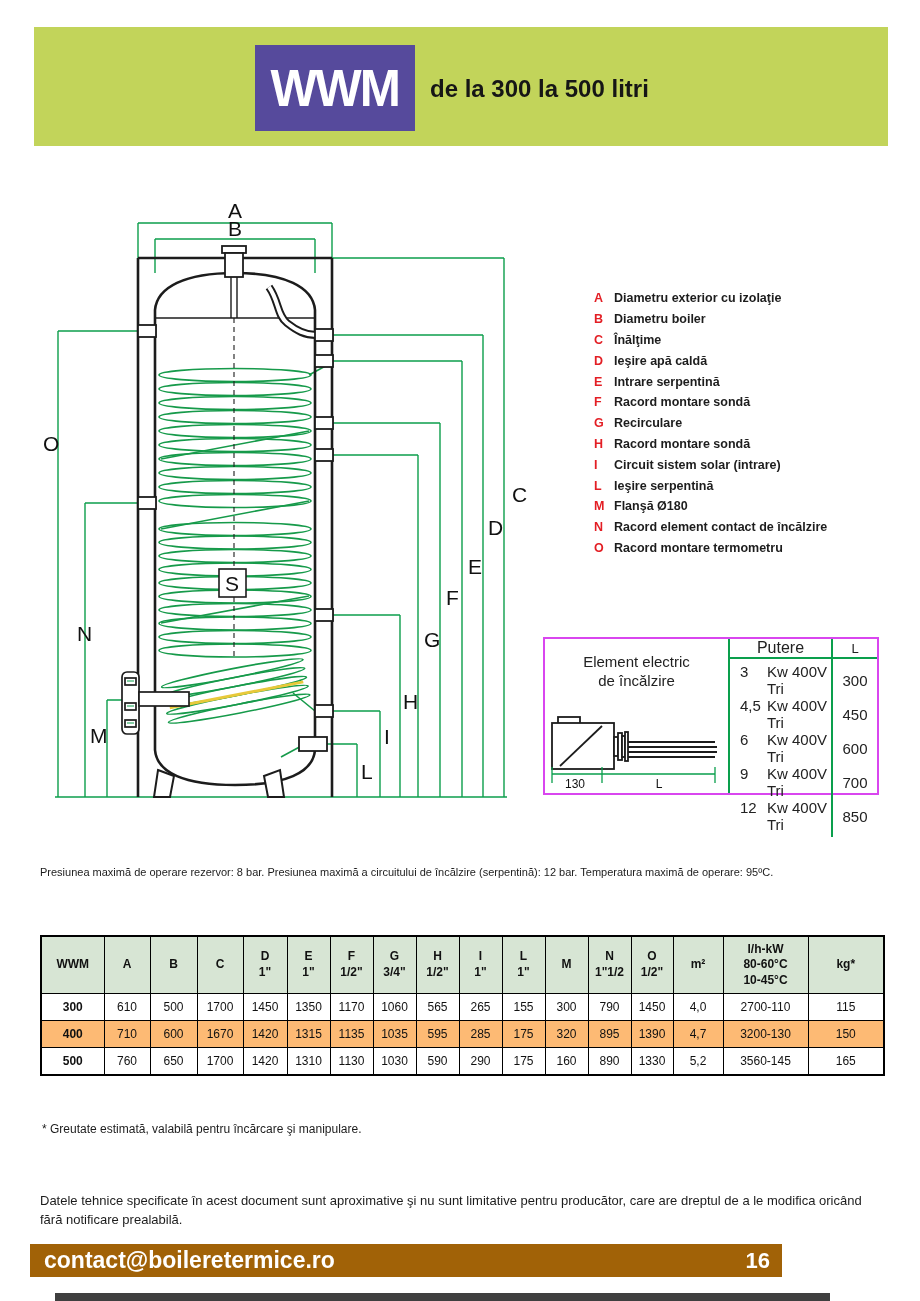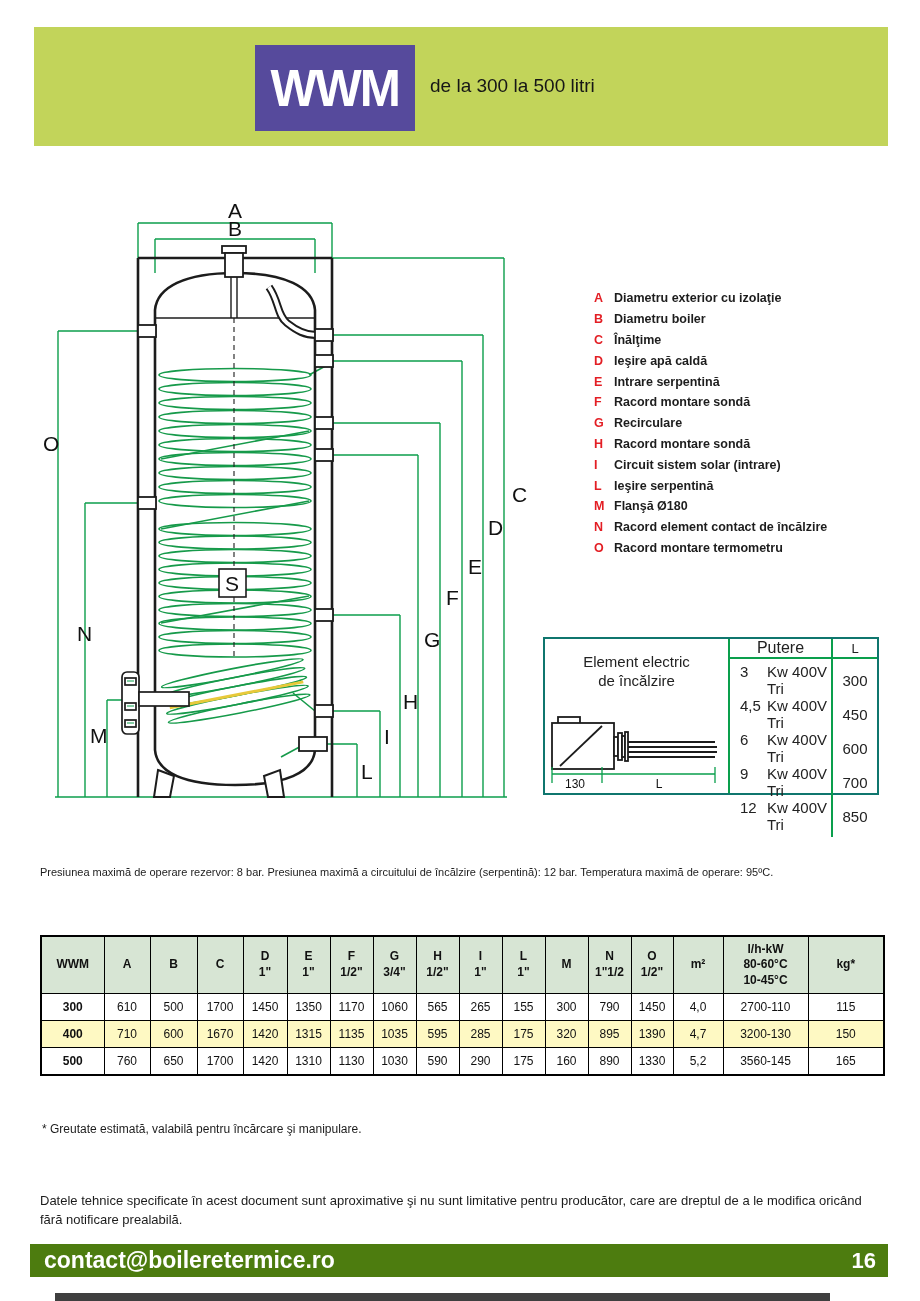--- a/index.html
+++ b/index.html
@@ -4,32 +4,32 @@
 <style>
   html,body{margin:0;padding:0;background:#888;}
   .page{position:relative;width:920px;height:1301px;background:#ffffff;margin:0 auto;
         font-family:"Liberation Sans",sans-serif;overflow:hidden;}
 
   
   .band{position:absolute;left:34px;top:27px;width:854px;height:119px;background:#c2d45a;}
   .logo{position:absolute;left:221px;top:18px;width:160px;height:86px;background:#564a9c;
         display:flex;align-items:center;justify-content:center;}
   .logo span{color:#fff;font-size:52px;font-weight:bold;letter-spacing:-2px;transform:scaleX(.95);}
-  .band-title{position:absolute;left:396px;top:48px;font-size:19px;font-weight:normal;color:#161616;}
+  .band-title{position:absolute;left:396px;top:48px;font-size:24px;font-weight:bold;color:#161616;}
 
   
   .legend{position:absolute;left:594px;top:288px;}
   .lrow{display:flex;height:20.8px;align-items:center;font-size:12.5px;font-weight:bold;color:#1d1d1d;}
   .lrow .ll{width:20px;color:#e31e24;}
 
   
   .diagram{position:absolute;left:35px;top:195px;}
 
   
-  .ebox{position:absolute;left:543px;top:637px;width:336px;height:158px;border:2px solid #0f766e;
+  .ebox{position:absolute;left:543px;top:637px;width:336px;height:158px;border:2px solid #d946ef;
         display:flex;box-sizing:border-box;background:#fff;}
   .ecap-cell{width:185px;border-right:2px solid #0a9f4c;box-sizing:border-box;position:relative;}
   .ecap{margin-top:14px;text-align:center;font-size:15px;color:#222;white-space:pre-line;line-height:1.25;}
   .edraw{position:absolute;left:2px;bottom:2px;}
   .eright{flex:1;display:flex;flex-direction:column;}
   .ehead{height:30px;border-bottom:2px solid #0a9f4c;display:flex;}
   .ehead .ph{flex:1;display:flex;align-items:center;justify-content:center;font-size:16px;color:#222;}
   .ehead .lh{width:46px;border-left:2px solid #0a9f4c;display:flex;align-items:center;justify-content:center;
              font-size:13px;color:#222;box-sizing:border-box;}
   .ebody{flex:1;display:flex;}
@@ -48,24 +48,24 @@
   
   .mtwrap{position:absolute;left:40px;top:935px;}
   table.mt{border-collapse:collapse;table-layout:fixed;width:843px;border:2px solid #000;}
   table.mt td,table.mt th{border:1px solid #000;padding:0;text-align:center;overflow:hidden;}
   .gh{background:#17813c;color:#fff;font-size:13px;font-weight:bold;border:1px solid #fff !important;
       height:44px;white-space:pre-line;line-height:1.3;}
   .sh{background:#d7e5d4;color:#111;font-weight:bold;font-size:12px;white-space:pre-line;
       height:56px;line-height:1.3;}
   .dr td{height:26px;font-size:12px;color:#111;background:#fff;}
   .dr td.model{font-weight:bold;}
-  .dr.alt td{background:#fef9c3;}
-
-  
-  .fbar{position:absolute;left:30px;top:1244px;width:858px;height:33px;background:#4d7c0f;
+  .dr.alt td{background:#fdba74;}
+
+  
+  .fbar{position:absolute;left:30px;top:1244px;width:752px;height:33px;background:#a16207;
         display:flex;align-items:center;}
   .femail{color:#fff;font-size:23px;font-weight:bold;margin-left:14px;flex:1;}
   .fpage{color:#fff;font-size:22px;font-weight:bold;margin-right:12px;}
   .bstrip{position:absolute;left:55px;top:1293px;width:775px;height:8px;background:#3f3f3f;}
 
   svg text{font-family:"Liberation Sans",sans-serif;}
   .dimtxt{font-size:21px;fill:#111;}
 </style>
 </head>
 <body>

